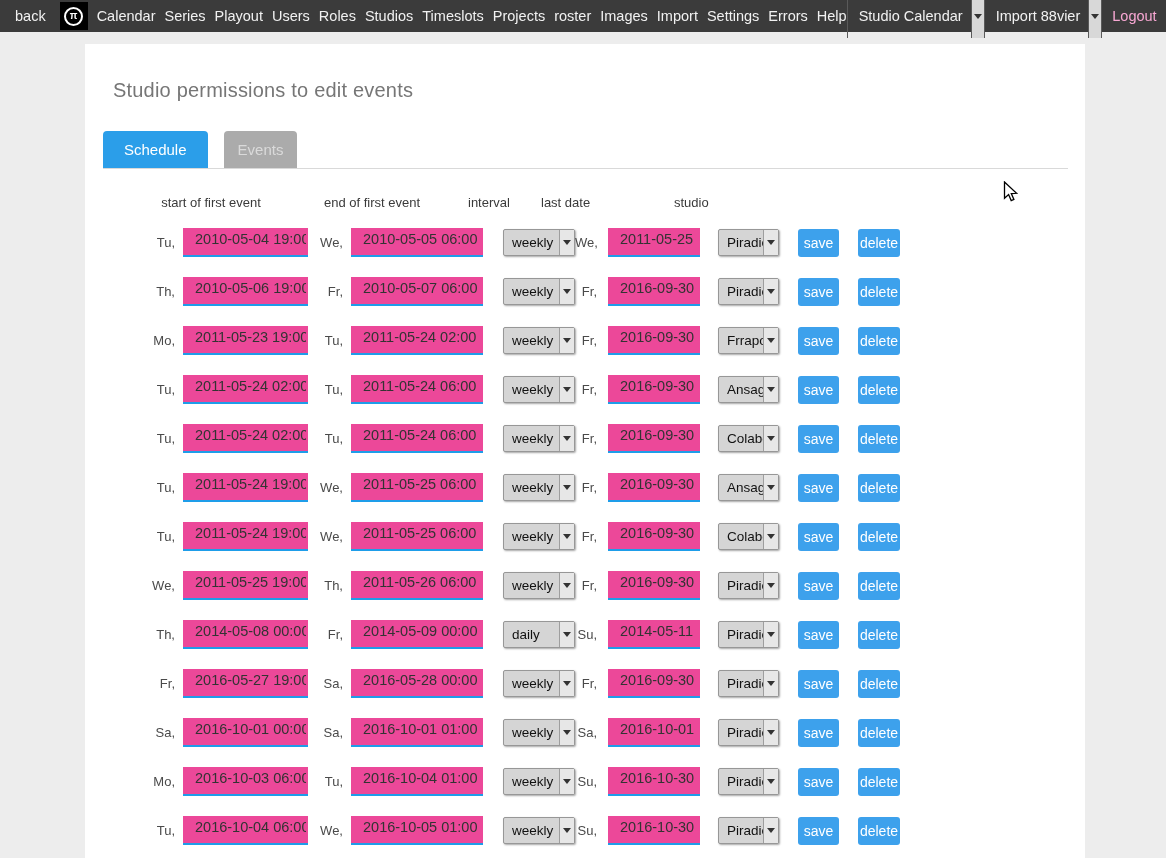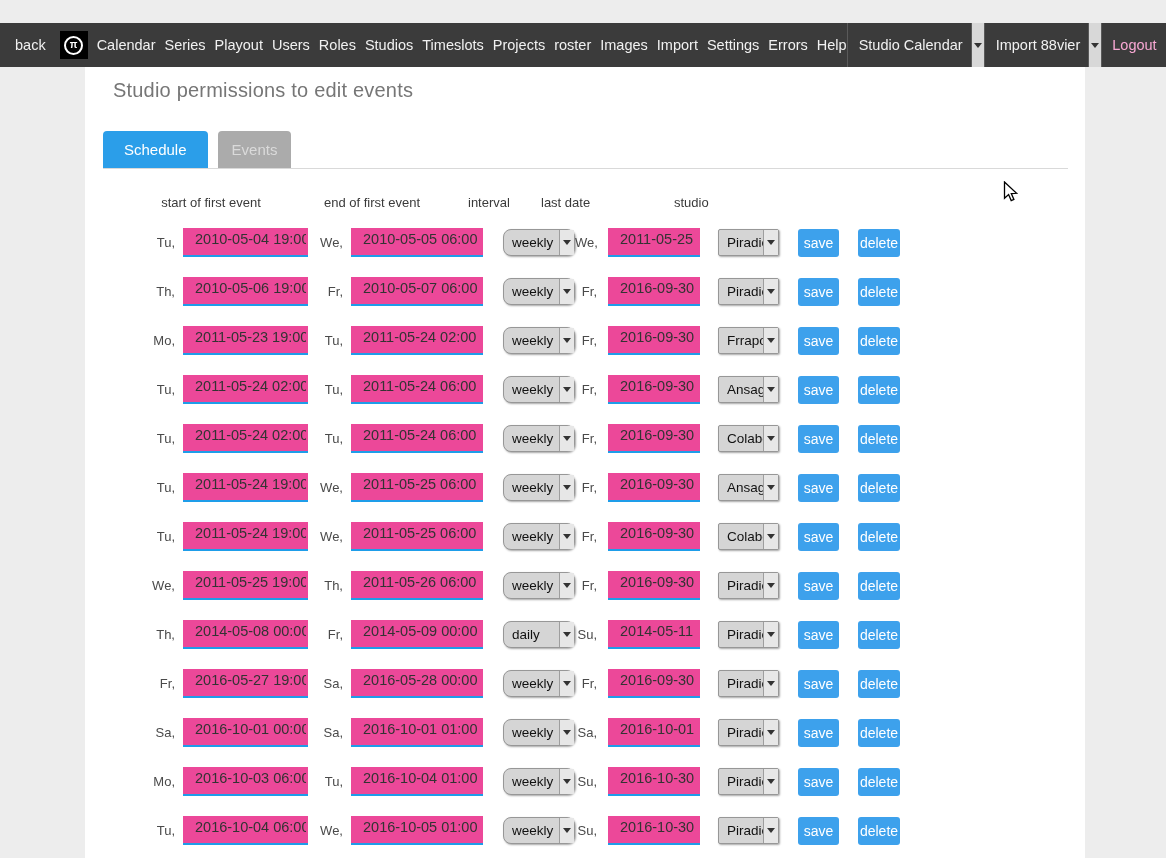--- a/index.html
+++ b/index.html
@@ -1,38 +1,38 @@
 <!DOCTYPE html>
 <html><head>
 <meta charset="utf-8">
 <style>
   * { margin:0; padding:0; box-sizing:border-box; }
   html,body { width:1166px; height:858px; overflow:hidden; }
   body { background:#ededed; font-family:"Liberation Sans", sans-serif; }
 
   
-  .nav { position:relative; z-index:5; height:44px; background:#3b3b3b; display:flex; align-items:center; color:#f1f1f1; font-size:14.5px; white-space:nowrap;margin-top:23px; }
+  .nav { position:relative; z-index:5; height:32px; background:#3b3b3b; display:flex; align-items:center; color:#f1f1f1; font-size:14.5px; white-space:nowrap; }
   .nav-back { margin-left:15px; cursor:pointer; }
   .nav-logo { width:28px; height:28px; background:#000; margin:0 9px 0 14px; display:flex; align-items:center; justify-content:center; cursor:pointer; flex:none; }
   .nav-logo-ring { width:19px; height:19px; border:2.5px solid #fff; border-radius:50%; display:flex; align-items:center; justify-content:center; font-size:10px; font-weight:bold; color:#fff; line-height:1; }
   .nav-menu { display:flex; gap:9px; }
   .nav-item { cursor:pointer; padding:2px 0; }
   .nav-right { margin-left:auto; display:flex; align-items:stretch; height:44px; }
   .nav-sel { display:flex; align-items:stretch; border-left:1px solid #5a5a5a; cursor:pointer; }
   .nav-sel.last { border-right:1px solid #5a5a5a; }
   .nav-sel-label { padding:0 8px 0 11px; line-height:44px; }
   .nav-sel-arrow { width:13px; background:#d8d8d8; border-left:1px solid #5a5a5a; display:flex; align-items:center; justify-content:center; }
   .tri-dark { width:0; height:0; border-left:4px solid transparent; border-right:4px solid transparent; border-top:5px solid #333; }
   .nav-logout { color:#f9a8d4; margin:0 0 0 10px; align-self:center; cursor:pointer; }
   .nav-user { margin:0 8px 0 13px; align-self:center; }
 
   
   .content { position:absolute; left:85px; top:44px; width:1000px; height:814px; background:#fff; }
   .page-title { margin:35px 0 0 28px; font-size:20px; font-weight:400; color:#767676; letter-spacing:.2px; }
-  .tabs { display:flex; gap:10px; margin:29px 17px 0 18px; border-bottom:1px solid #d9d9d9;text-align:right; }
+  .tabs { display:flex; gap:16px; margin:29px 17px 0 18px; border-bottom:1px solid #d9d9d9;text-align:right; }
   .tab { height:37px; line-height:37px; padding:0 21px; font-size:15px; border-radius:4px 4px 0 0; cursor:pointer; }
   .tab.active { background:#2b9ee9; color:#fff; }
   .tab.inactive { background:#ababab; color:#dadada; padding:0 14px; }
 
   
   .theader { position:relative; margin-top:26px; height:14px; font-size:13px; color:#3a3a3a; }
   .theader span { position:absolute; top:0; }
   .h-center { transform:translateX(-50%); }
   .rows { margin-top:9px; }
   .row { display:flex; align-items:center; height:49px;margin-left:35px; }
@@ -41,21 +41,21 @@
   .day2 { width:43px; text-align:right; padding-right:8px; }
   .day3 { width:33px; text-align:right; padding-right:11px; }
   .tinput { height:29px; border:0; border-bottom:2px solid #1e9de9; background:#ec4899; font-family:inherit; font-size:14.5px; color:#333; padding:0 2px 6px 12px; outline:none; }
   .w-start { width:125px; }
   .w-end   { width:132px; }
   .w-last  { width:92px; }
   .sp20 { width:20px; flex:none; } .sp18 { width:18px; flex:none; } .sp19 { width:19px; flex:none; }
   .sel { height:27px; background:#d5d5d5; border:1px solid #979797; border-radius:2px; box-shadow:1px 1px 2px rgba(0,0,0,.35); display:flex; align-items:stretch; cursor:pointer; flex:none; }
   .sel-label { flex:1; font-size:13.5px; color:#111; padding-left:8px; display:flex; align-items:center; overflow:hidden; }
   .sel-arrow { width:15px; background:#e7e7e7; border-left:1px solid #9e9e9e; display:flex; align-items:center; justify-content:center; }
-  .sel-interval { width:72px;border-radius:8px; }
+  .sel-interval { width:72px; }
   .sel-studio { width:61px; }
   .btn { height:28px; background:#3da1ec; border:none; border-radius:3px; color:#fff; font-family:inherit; font-size:14px; cursor:pointer; flex:none; }
   .btn-save { width:41px; }
   .btn-delete { width:42px; }
 
   .cursor { position:absolute; left:1003px; top:181px; pointer-events:none; z-index:9; }
 </style>
 </head>
 <body>
 

